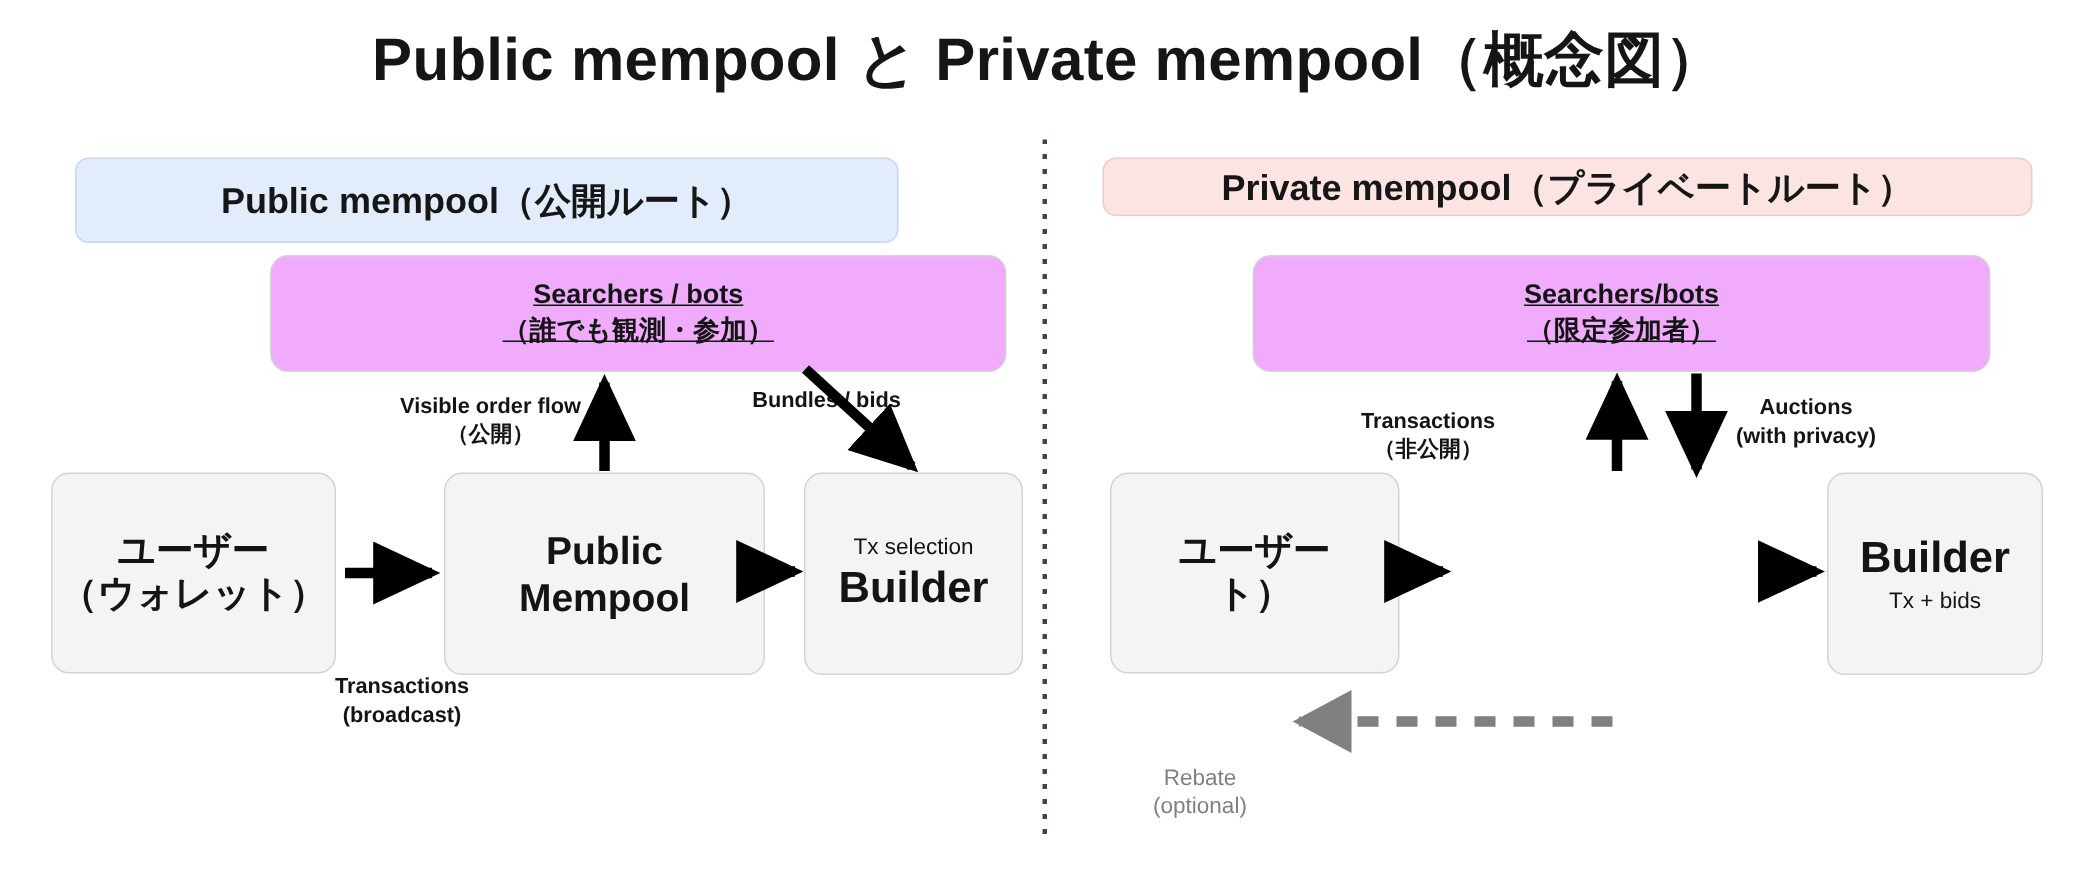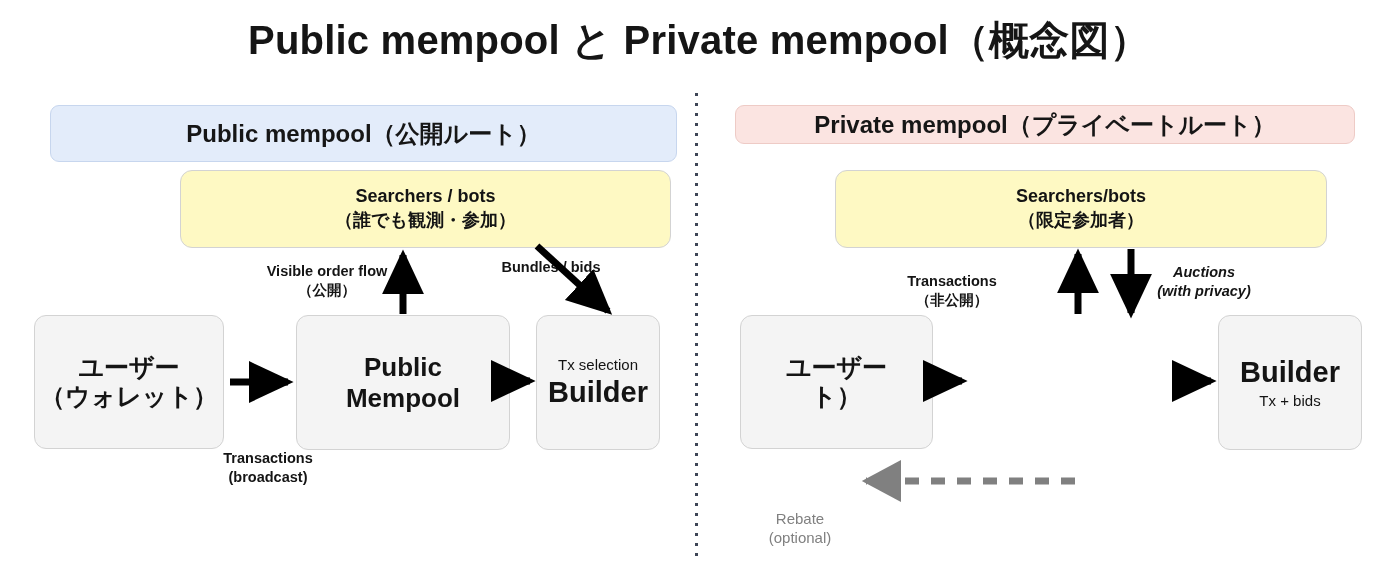--- a/index.html
+++ b/index.html
@@ -39,21 +39,21 @@
   .panel-header {
     border-radius: 9px;
     display: flex;
     align-items: center;
     justify-content: center;
     font-size: 24px;
     font-weight: bold;
     color: #161616;
   }
   #header-public {
-    left: 50px; top: 105px; width: 627px; height: 57px;
+    left: 50px; top: 105px; width: 549px; height: 57px;
     background: #e3ecfa;
     border: 1px solid #c7d6ee;
   }
   #header-private {
     left: 735px; top: 105px; width: 620px; height: 39px;
     background: #fbe4e1;
     border: 1px solid #eecbc6;
   }
 
   
@@ -61,21 +61,21 @@
     border-radius: 12px;
     background: #f4f4f4;
     border: 1px solid #d3d3d3;
     display: flex;
     flex-direction: column;
     align-items: center;
     justify-content: center;
     text-align: center;
     color: #141414;
   }
-  .node.white { background: #fef9c3; }
+  .node.white { background: #f0abfc; text-decoration: underline; }
   .node .main {
     font-weight: bold;
     line-height: 1.18;
   }
   .node .sub {
     font-weight: normal;
     line-height: 1.2;
   }
 
   
@@ -90,21 +90,21 @@
     left: 34px; top: 315px; width: 190px; height: 134px;
   }
   #box-user-public .main { font-size: 25px; }
 
   #box-public-mempool {
     left: 296px; top: 315px; width: 214px; height: 135px;
   }
   #box-public-mempool .main { font-size: 26px; }
 
   #box-builder-public {
-    left: 536px; top: 315px; width: 124px; height: 135px;
+    left: 536px; top: 315px; width: 146px; height: 135px;
     justify-content: center;
   }
   #box-builder-public .sub { font-size: 15px; margin-bottom: 1px; }
   #box-builder-public .main { font-size: 29px; }
 
   
   #searchers-private {
     left: 835px; top: 170px; width: 492px; height: 78px;
   }
   #searchers-private .main { font-size: 18px; }
@@ -139,21 +139,21 @@
     color: #808080;
     font-weight: normal;
     font-size: 15px;
     margin-top: 46px;
   }
 
   #lbl-visible-flow { left: 247px; top: 262px; width: 160px; text-align: center; }
   #lbl-bundles      { left: 486px; top: 258px; width: 130px; }
   #lbl-transactions-broadcast { left: 188px; top: 449px; width: 160px; }
   #lbl-transactions-private   { left: 884px; top: 272px; width: 136px; }
-  #lbl-auctions     { left: 1139px; top: 263px; width: 130px; font-style: italic; }
+  #lbl-auctions     { left: 1139px; top: 263px; width: 130px; }
   #lbl-rebate       { left: 752px; top: 463px; width: 96px; text-align: center; }
 
   
   #divider {
     left: 695px; top: 93px; width: 3px; height: 467px;
     background-image: repeating-linear-gradient(
       to bottom,
       #3d4555 0px, #3d4555 3px,
       rgba(0,0,0,0) 3px, rgba(0,0,0,0) 10px
     );

